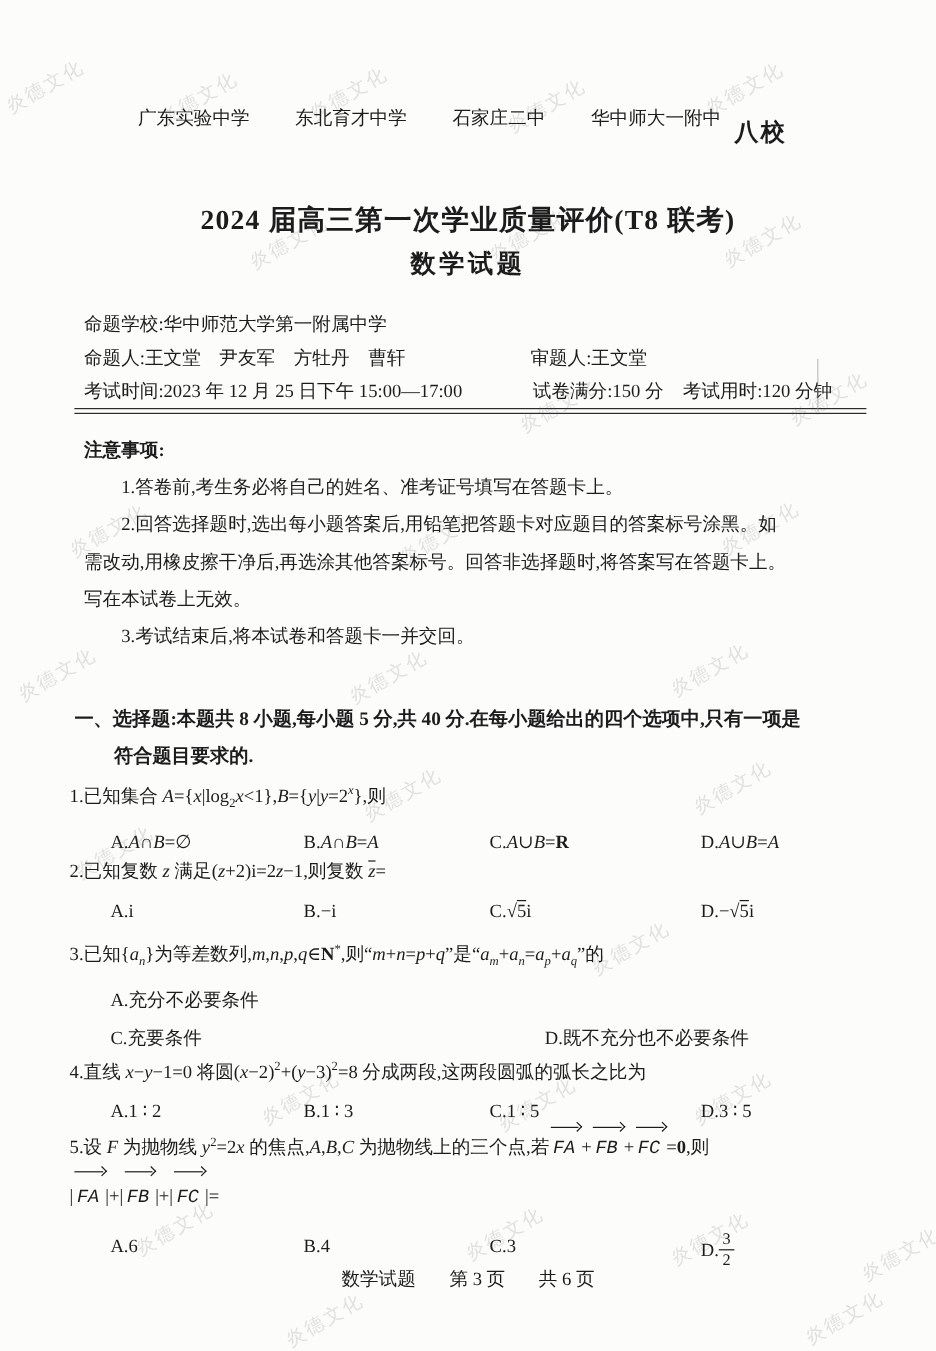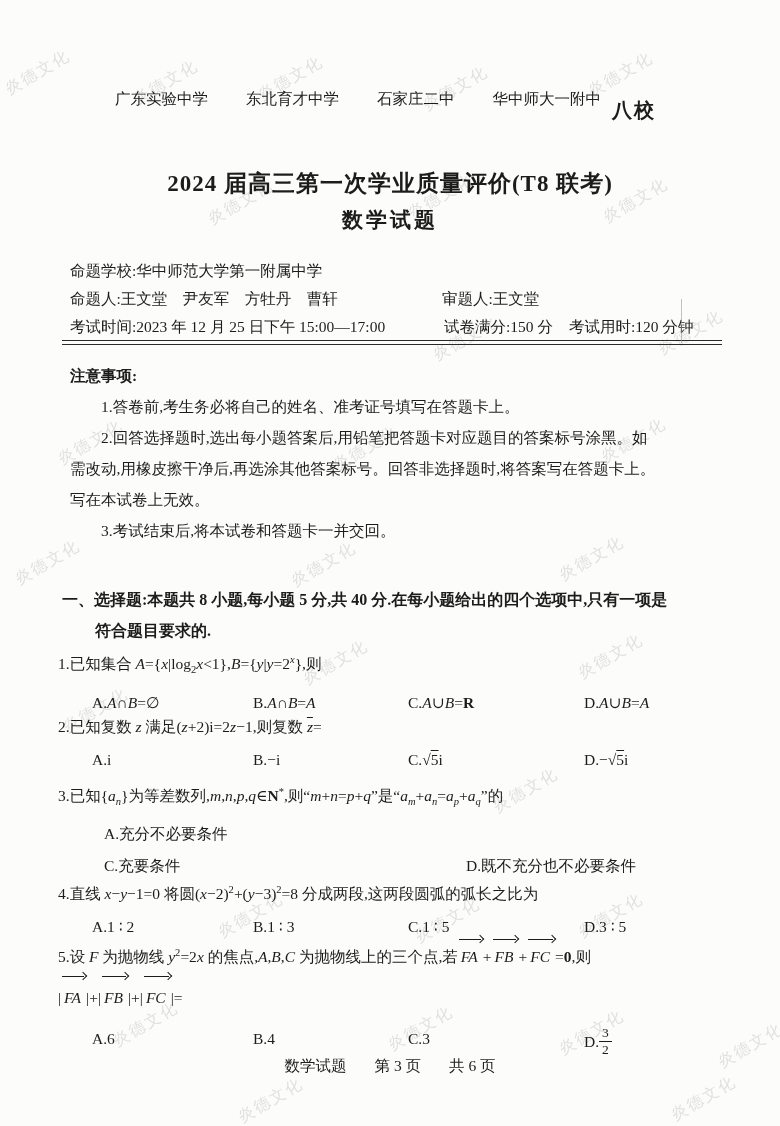--- a/index.html
+++ b/index.html
@@ -45,30 +45,30 @@
   .section { position:absolute; top:584px; left:62px; right:50px; line-height:31px;
              font-weight:bold; font-size:16px; }
   .section .l2 { padding-left:33px; }
 
   .q { position:absolute; left:58px; right:48px; }
   .stem { line-height:32px; }
   .optrow { display:flex; line-height:26px; margin-top:4px; padding-left:34px; }
   .opt4 .o:nth-child(1){ width:161px; }
   .opt4 .o:nth-child(2){ width:155px; }
   .opt4 .o:nth-child(3){ width:176px; }
-  .opt2 .o:nth-child(1){ width:362px;margin-left:12px; }
+  .opt2 .o:nth-child(1){ width:362px; }
   .opt2 { line-height:32px; margin-top:0; }
 
   .q1 { top:644px; } .q2 { top:711px; } .q3 { top:776px; } .q4 { top:874px; } .q5 { top:936px; }
   .q5 .stem2 { line-height:40px; }
   .q5 .optrow { margin-top:8px; }
 
   
   .ov { text-decoration:overline; }
-  .vec { position:relative; display:inline-block; font-style:italic; padding:5px 4px 0 2px; margin:0 1px; }
+  .vec { position:relative; display:inline-block; font-style:italic; padding:5px 4px 0 2px; margin:0 1px;font-family:Liberation Mono, monospace; }
   .vec::before { content:""; position:absolute; top:3px; left:0; right:1px; border-top:1.3px solid #1c1c1c; }
   .vec::after  { content:""; position:absolute; top:0.2px; right:-1px; width:5px; height:5px;
                  border-top:1.3px solid #1c1c1c; border-right:1.3px solid #1c1c1c;
                  transform:rotate(45deg); }
   .fr { display:inline-block; text-align:center; vertical-align:-0.55em; line-height:1.05; font-size:13.5px; }
   .fn { display:block; border-bottom:1px solid #1c1c1c; padding:0 3px 1px; }
   .fd { display:block; padding-top:1px; }
 
   .footer { position:absolute; top:1056px; left:0; width:100%; display:flex;
             justify-content:center; gap:28px; font-size:15.5px; }

